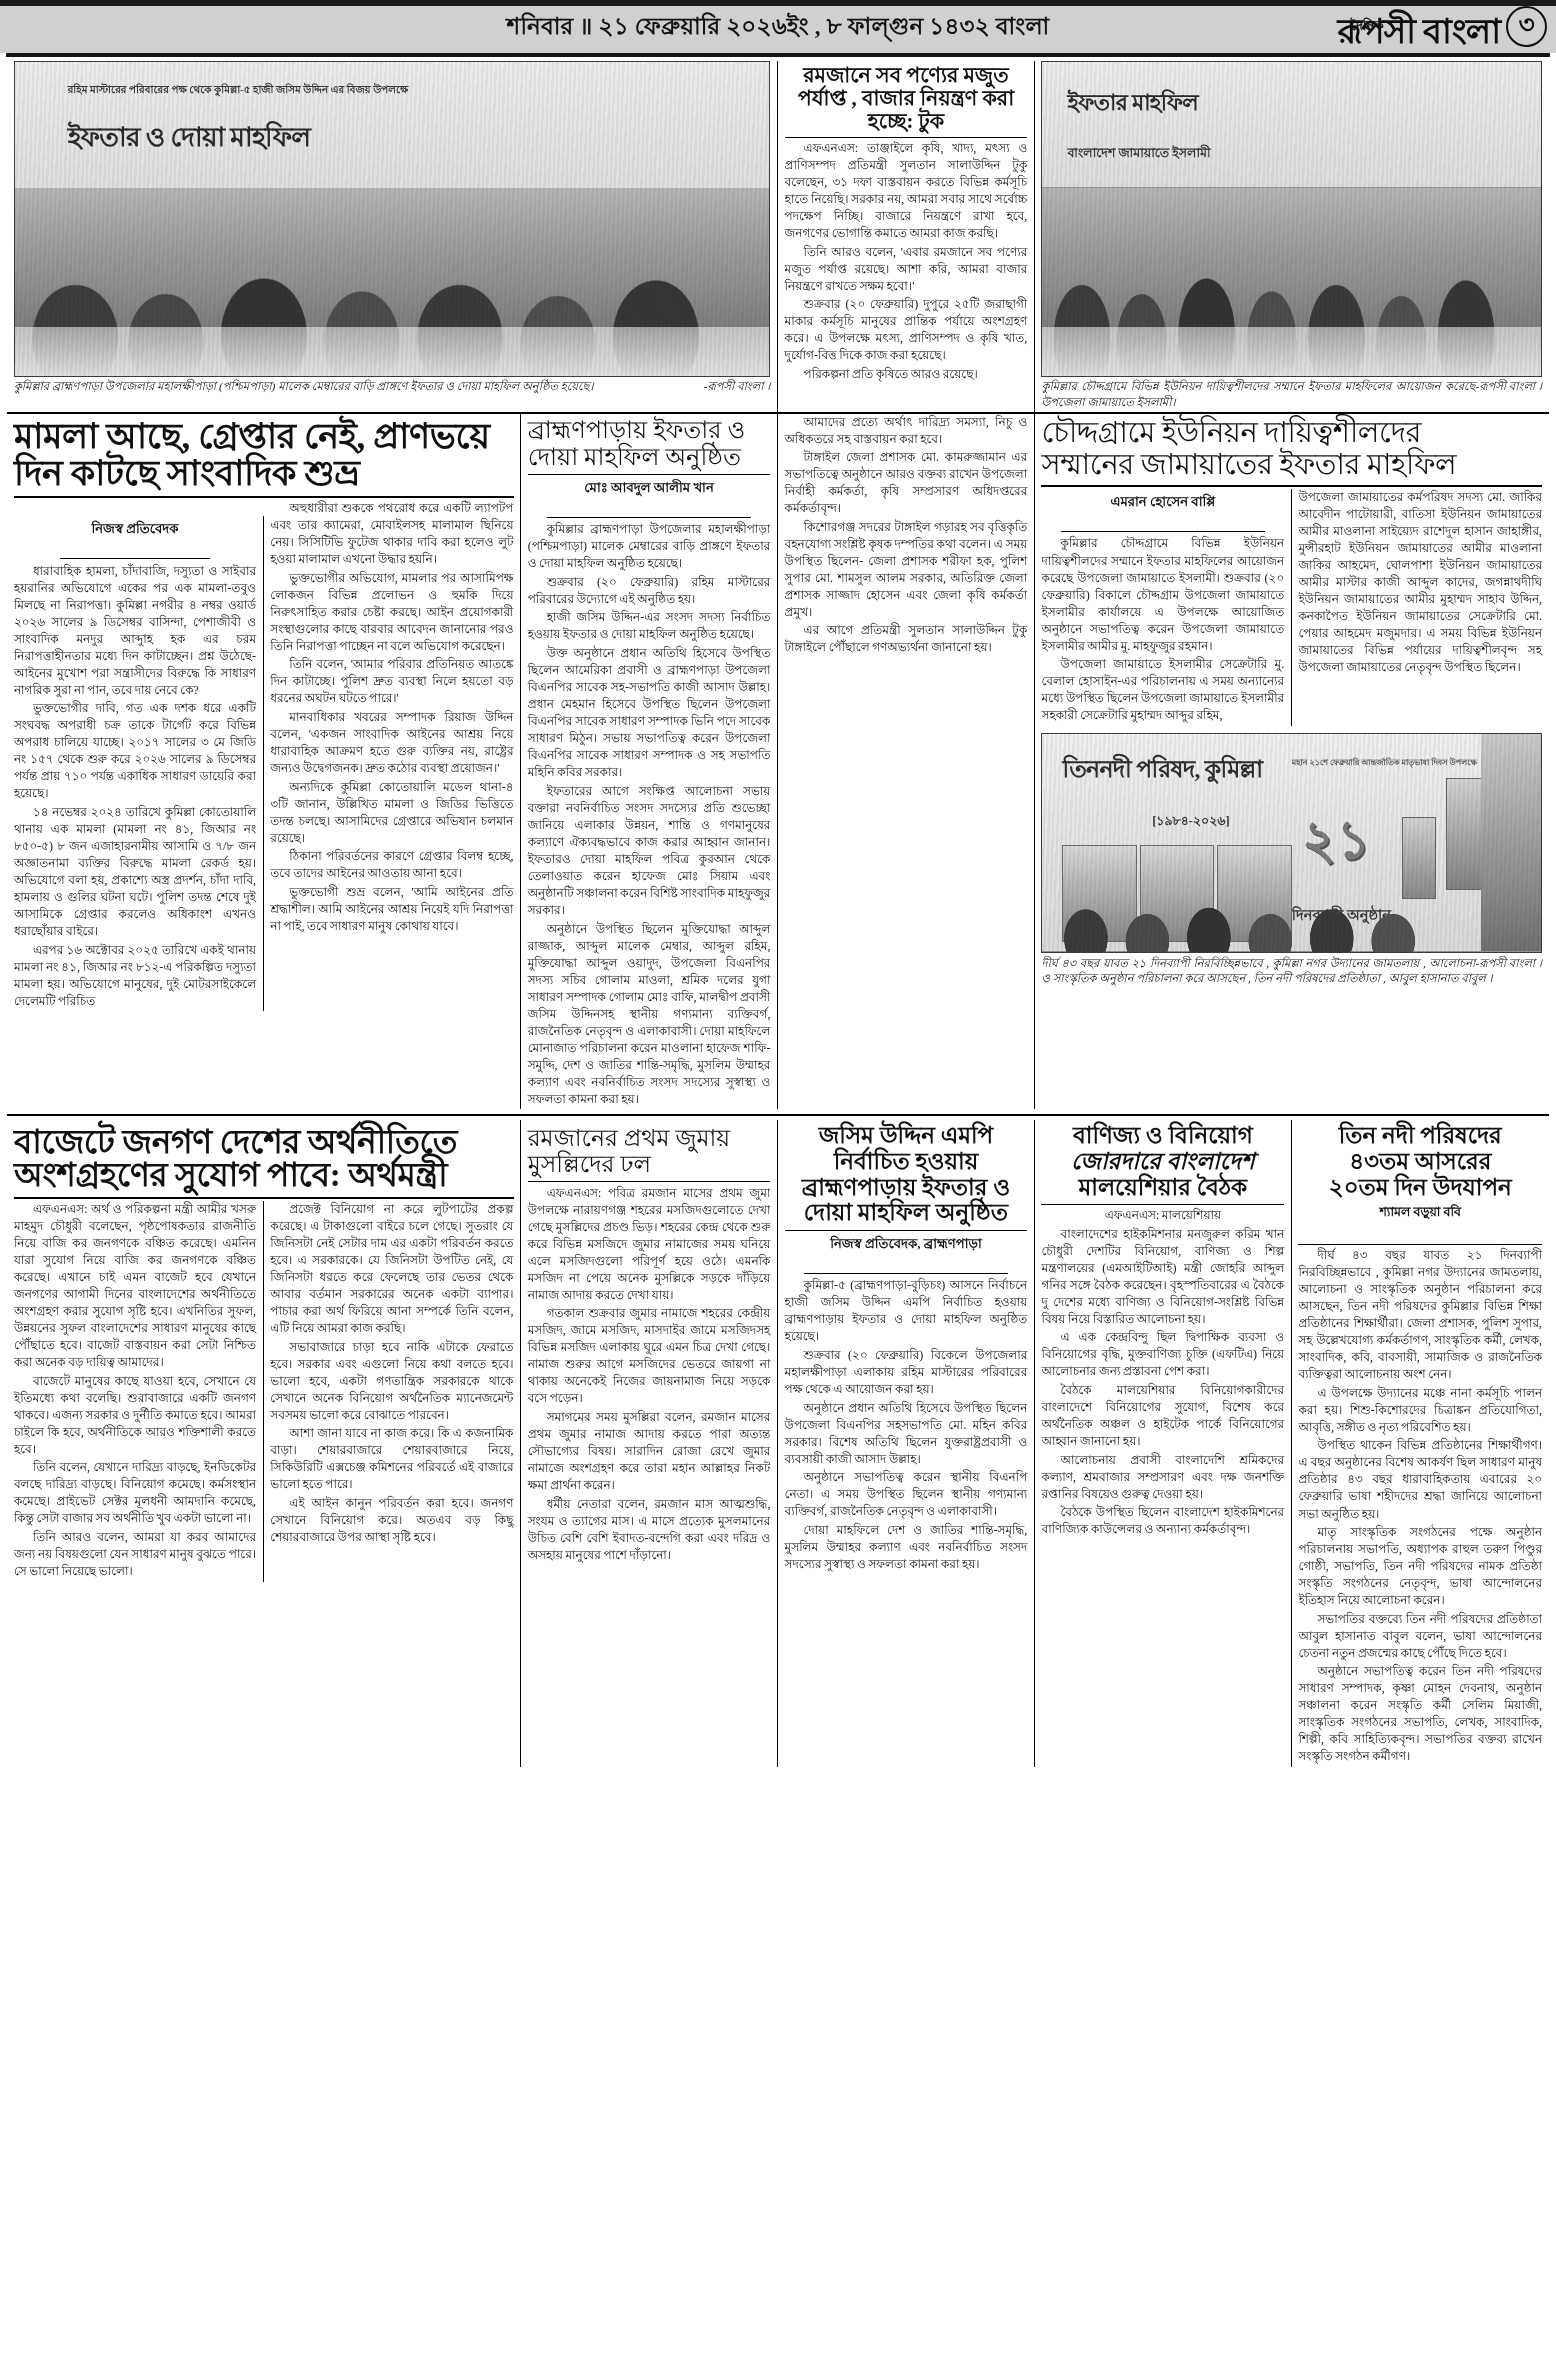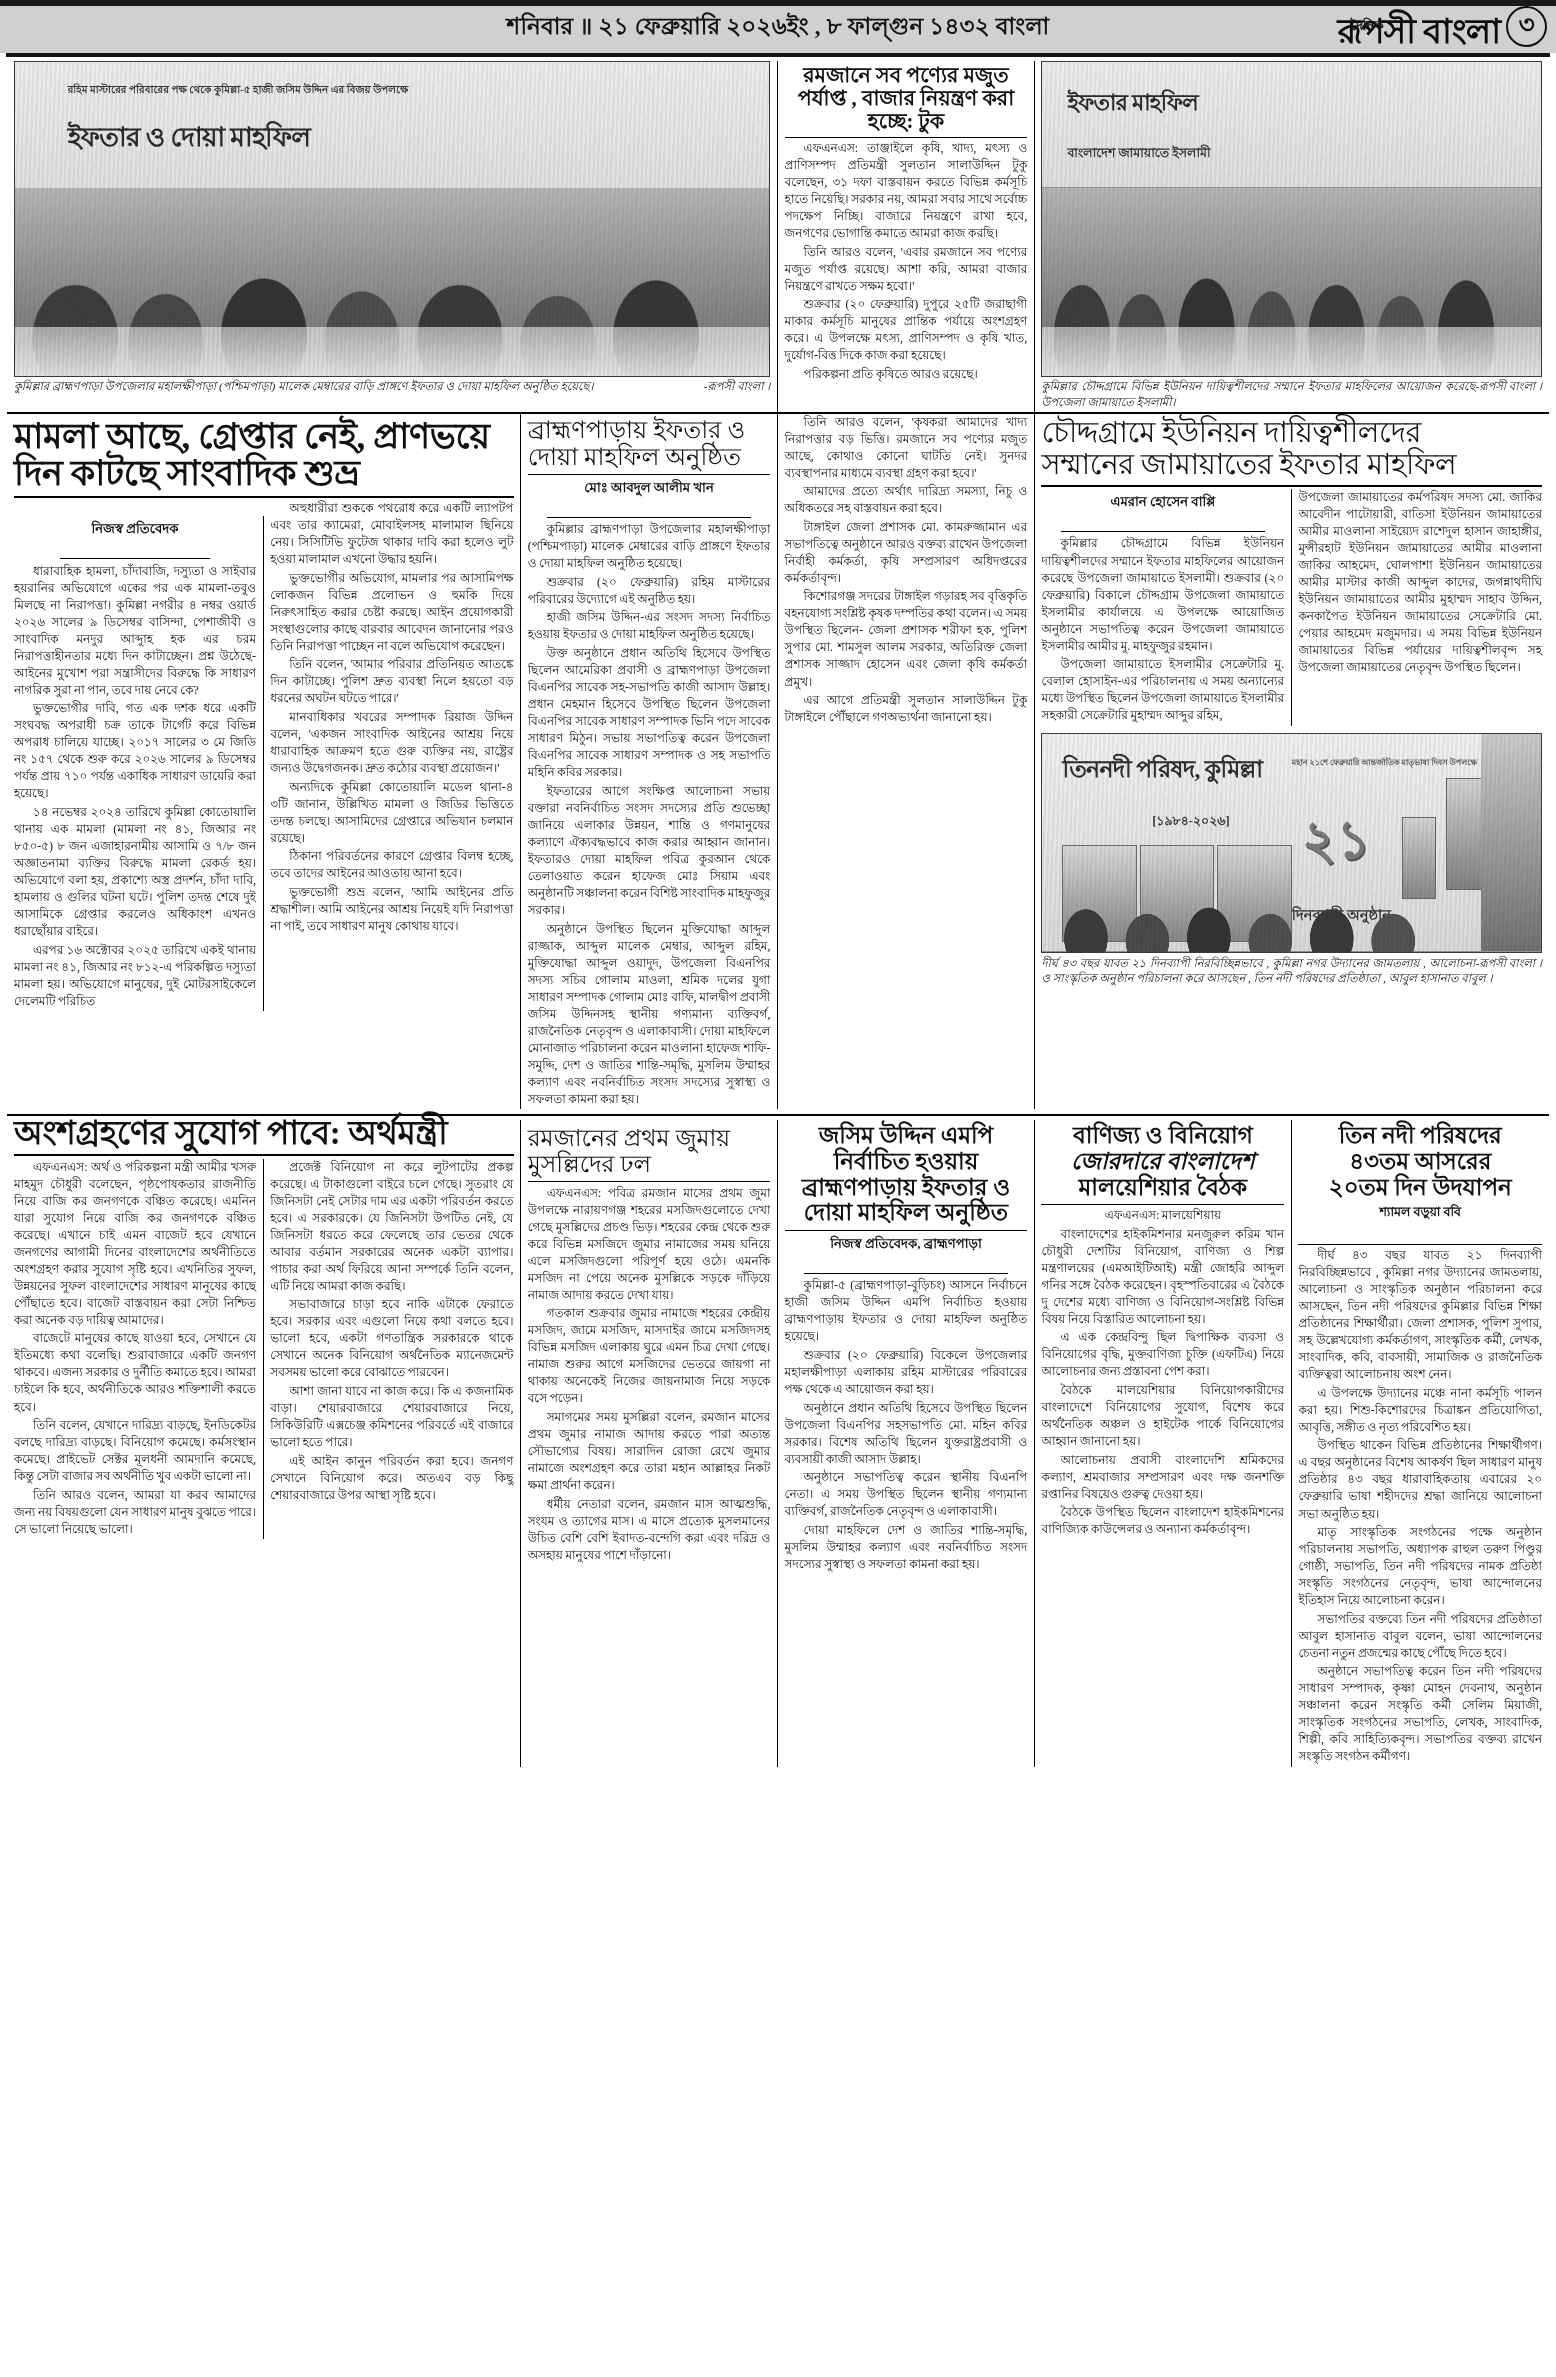--- a/index.html
+++ b/index.html
@@ -231,21 +231,20 @@
     <div class="byline bn w80">মোঃ আবদুল আলীম খান</div>
     <p class="body bn">কুমিল্লার ব্রাহ্মণপাড়া উপজেলার মহালক্ষীপাড়া (পশ্চিমপাড়া) মালেক মেম্বারের বাড়ি প্রাঙ্গণে ইফতার ও দোয়া মাহফিল অনুষ্ঠিত হয়েছে।</p>
     <p class="body bn">শুক্রবার (২০ ফেব্রুয়ারি) রহিম মাস্টারের পরিবারের উদ্যোগে এই অনুষ্ঠিত হয়।</p>
     <p class="body bn">হাজী জসিম উদ্দিন-এর সংসদ সদস্য নির্বাচিত হওয়ায় ইফতার ও দোয়া মাহফিল অনুষ্ঠিত হয়েছে।</p>
     <p class="body bn">উক্ত অনুষ্ঠানে প্রধান অতিথি হিসেবে উপস্থিত ছিলেন আমেরিকা প্রবাসী ও ব্রাহ্মণপাড়া উপজেলা বিএনপির সাবেক সহ-সভাপতি কাজী আসাদ উল্লাহ। প্রধান মেহমান হিসেবে উপস্থিত ছিলেন উপজেলা বিএনপির সাবেক সাধারণ সম্পাদক ভিনি পদে সাবেক সাধারণ মিঠুন। সভায় সভাপতিত্ব করেন উপজেলা বিএনপির সাবেক সাধারণ সম্পাদক ও সহ সভাপতি মহিনি কবির সরকার।</p>
     <p class="body bn">ইফতারের আগে সংক্ষিপ্ত আলোচনা সভায় বক্তারা নবনির্বাচিত সংসদ সদস্যের প্রতি শুভেচ্ছা জানিয়ে এলাকার উন্নয়ন, শান্তি ও গণমানুষের কল্যাণে ঐক্যবদ্ধভাবে কাজ করার আহ্বান জানান। ইফতারও দোয়া মাহফিল পবিত্র কুরআন থেকে তেলাওয়াত করেন হাফেজ মোঃ সিয়াম এবং অনুষ্ঠানটি সঞ্চালনা করেন বিশিষ্ট সাংবাদিক মাহফুজুর সরকার।</p>
     <p class="body bn">অনুষ্ঠানে উপস্থিত ছিলেন মুক্তিযোদ্ধা আব্দুল রাজ্জাক, আব্দুল মালেক মেম্বার, আব্দুল রহিম, মুক্তিযোদ্ধা আব্দুল ওয়াদুদ, উপজেলা বিএনপির সদস্য সচিব গোলাম মাওলা, শ্রমিক দলের যুগা সাধারণ সম্পাদক গোলাম মোঃ বাফি, মালদ্বীপ প্রবাসী জসিম উদ্দিনসহ স্থানীয় গণ্যমান্য ব্যক্তিবর্গ, রাজনৈতিক নেতৃবৃন্দ ও এলাকাবাসী। দোয়া মাহফিলে মোনাজাত পরিচালনা করেন মাওলানা হাফেজ শাফি-সমুদ্দি, দেশ ও জাতির শান্তি-সমৃদ্ধি, মুসলিম উম্মাহর কল্যাণ এবং নবনির্বাচিত সংসদ সদস্যের সুস্বাস্থ্য ও সফলতা কামনা করা হয়।</p>
   </div>
 
   <div class="col">
-    <p class="body bn">তিনি আরও বলেন, 'কৃষকরা আমাদের খাদ্য নিরাপত্তার বড় ভিত্তি। রমজানে সব পণ্যের মজুত আছে, কোথাও কোনো ঘাটতি নেই। সুনদর ব্যবস্থাপনার মাধ্যমে ব্যবস্থা গ্রহণ করা হবে।'</p>
     <p class="body bn">আমাদের প্রত্যে অর্থাৎ দারিদ্র্য সমস্যা, নিচু ও অধিকতরে সহ বাস্তবায়ন করা হবে।</p>
     <p class="body bn">টাঙ্গাইল জেলা প্রশাসক মো. কামরুজ্জামান এর সভাপতিত্বে অনুষ্ঠানে আরও বক্তব্য রাখেন উপজেলা নির্বাহী কর্মকর্তা, কৃষি সম্প্রসারণ অধিদপ্তরের কর্মকর্তাবৃন্দ।</p>
     <p class="body bn">কিশোরগঞ্জ সদরের টাঙ্গাইল গড়ারহ সব বৃত্তিকৃতি বহনযোগ্য সংশ্লিষ্ট কৃষক দম্পতির কথা বলেন। এ সময় উপস্থিত ছিলেন- জেলা প্রশাসক শরীফা হক, পুলিশ সুপার মো. শামসুল আলম সরকার, অতিরিক্ত জেলা প্রশাসক সাজ্জাদ হোসেন এবং জেলা কৃষি কর্মকর্তা প্রমুখ।</p>
     <p class="body bn">এর আগে প্রতিমন্ত্রী সুলতান সালাউদ্দিন টুকু টাঙ্গাইলে পৌঁছালে গণঅভ্যর্থনা জানানো হয়।</p>
   </div>
 
   <div style="grid-column:5 / span 2; padding:0 6.6px;">
     <h2 class="head2 bn" style="font-size:29px;letter-spacing:-0.4px;">চৌদ্দগ্রামে ইউনিয়ন দায়িত্বশীলদের</h2>
     <h2 class="head2 bn" style="font-size:29px;letter-spacing:-0.4px;margin-top:-2.9px;">সম্মানের জামায়াতের ইফতার মাহফিল</h2>
     <div class="hrule"></div>
@@ -291,20 +290,21 @@
       <span>দীর্ঘ ৪৩ বছর যাবত ২১ দিনব্যাপী নিরবিচ্ছিন্নভাবে , কুমিল্লা নগর উদ্যানের জামতলায় , আলোচনা ও সাংস্কৃতিক অনুষ্ঠান পরিচালনা করে আসছেন , তিন নদী পরিষদের প্রতিষ্ঠাতা , আবুল হাসানাত বাবুল ।</span>
     </div>
   </div>
 </div>
 
 <div class="cap-rule" style="border-top:2.9px solid #000;margin:4.4px 0 4.4px 0;"></div>
 
 <div class="cols">
 
   <div style="grid-column:1 / span 2; padding:0 6.6px; border-right:0.7px solid #000;">
+    <h1 class="head bn" style="font-size:33px;">বাজেটে জনগণ দেশের অর্থনীতিতে</h1>
     <h1 class="head bn" style="font-size:33px;margin-top:-4.4px;">অংশগ্রহণের সুযোগ পাবে: অর্থমন্ত্রী</h1>
     <div class="hrule"></div>
     <div style="display:grid;grid-template-columns:1fr 1fr;gap:0;">
       <div style="padding-right:6.6px;border-right:0.7px solid #000;">
         <p class="body bn">এফএনএস: অর্থ ও পরিকল্পনা মন্ত্রী আমীর খসরু মাহমুদ চৌধুরী বলেছেন, পৃষ্ঠপোষকতার রাজনীতি নিয়ে বাজি কর জনগণকে বঞ্চিত করেছে। এমনিন যারা সুযোগ নিয়ে বাজি কর জনগণকে বঞ্চিত করেছে। এখানে চাই এমন বাজেট হবে যেখানে জনগণের আগামী দিনের বাংলাদেশের অর্থনীতিতে অংশগ্রহণ করার সুযোগ সৃষ্টি হবে। এখনিতির সুফল, উন্নয়নের সুফল বাংলাদেশের সাধারণ মানুষের কাছে পৌঁছাতে হবে। বাজেট বাস্তবায়ন করা সেটা নিশ্চিত করা অনেক বড় দায়িত্ব আমাদের।</p>
         <p class="body bn">বাজেটে মানুষের কাছে যাওয়া হবে, সেখানে যে ইতিমধ্যে কথা বলেছি। শুরাবাজারে একটি জনগণ থাকবে। এজন্য সরকার ও দুর্নীতি কমাতে হবে। আমরা চাইলে কি হবে, অর্থনীতিকে আরও শক্তিশালী করতে হবে।</p>
         <p class="body bn">তিনি বলেন, যেখানে দারিদ্র্য বাড়ছে, ইনডিকেটর বলছে দারিদ্র্য বাড়ছে। বিনিয়োগ কমেছে। কর্মসংস্থান কমেছে। প্রাইভেট সেক্টর মূলধনী আমদানি কমেছে, কিন্তু সেটা বাজার সব অর্থনীতি খুব একটা ভালো না।</p>
         <p class="body bn">তিনি আরও বলেন, আমরা যা করব আমাদের জন্য নয় বিষয়গুলো যেন সাধারণ মানুষ বুঝতে পারে। সে ভালো নিয়েছে ভালো।</p>
       </div>
       <div style="padding-left:6.6px;">

